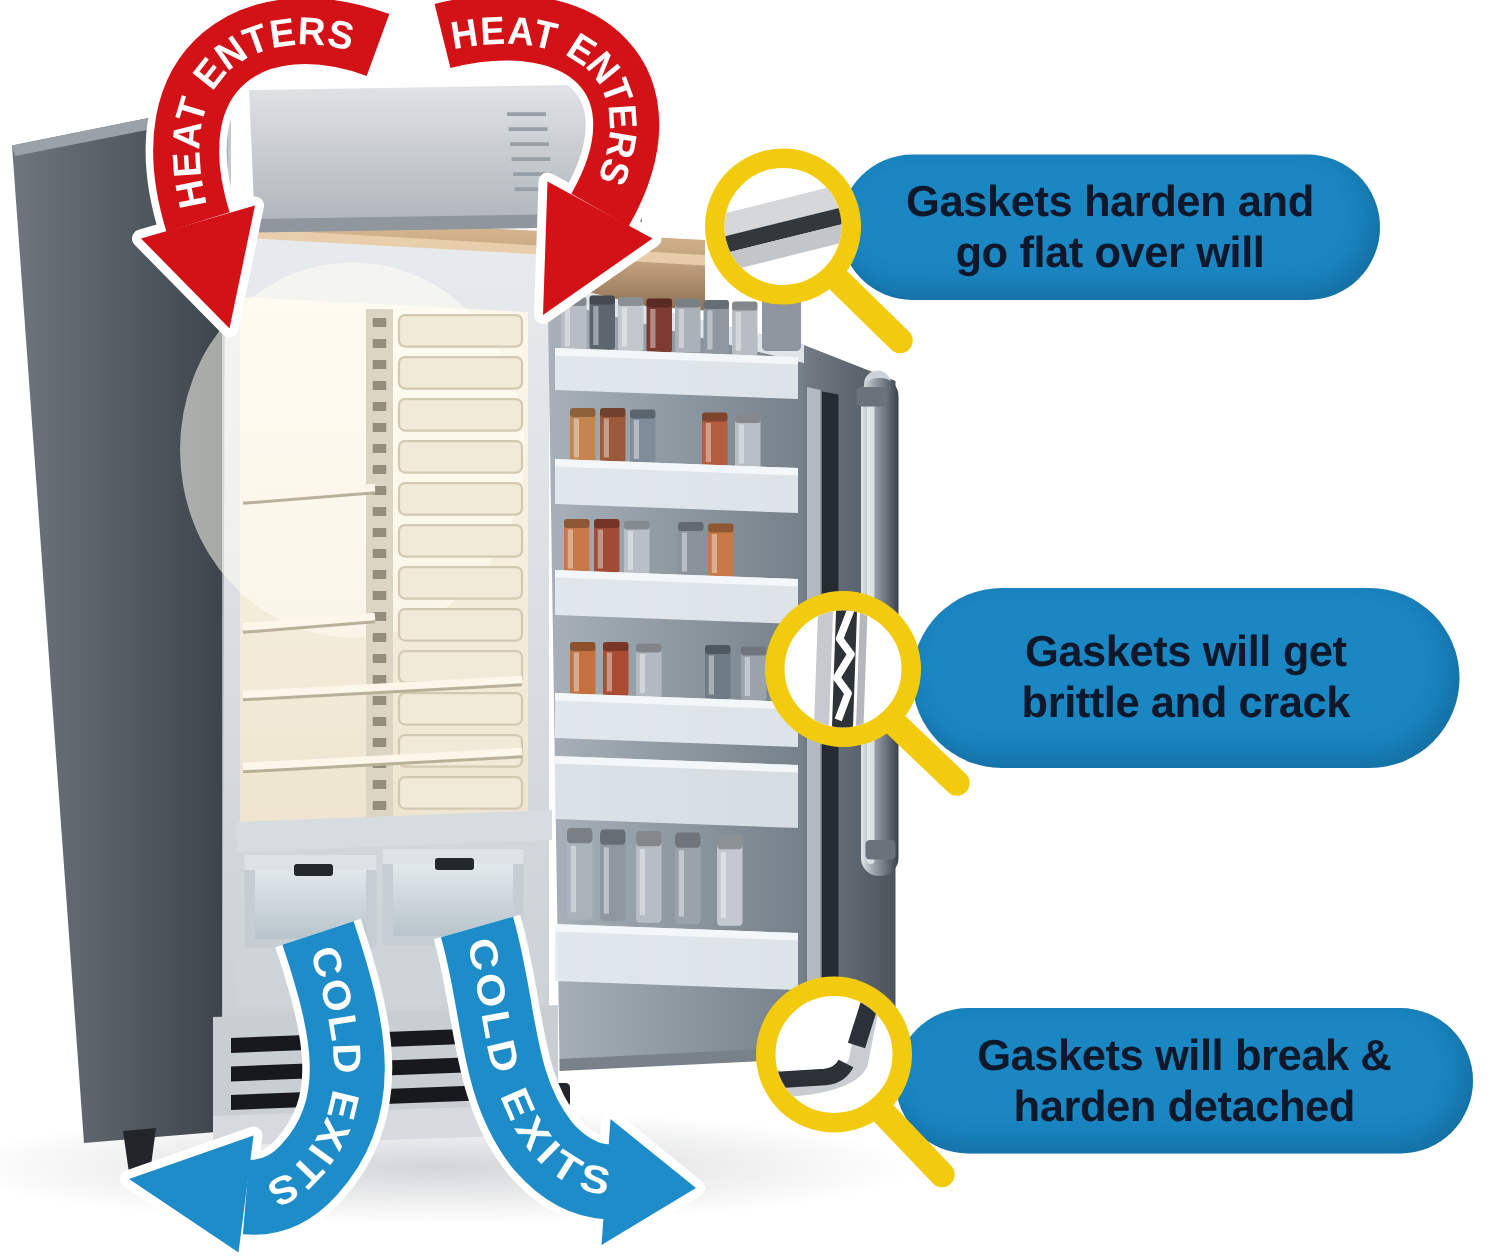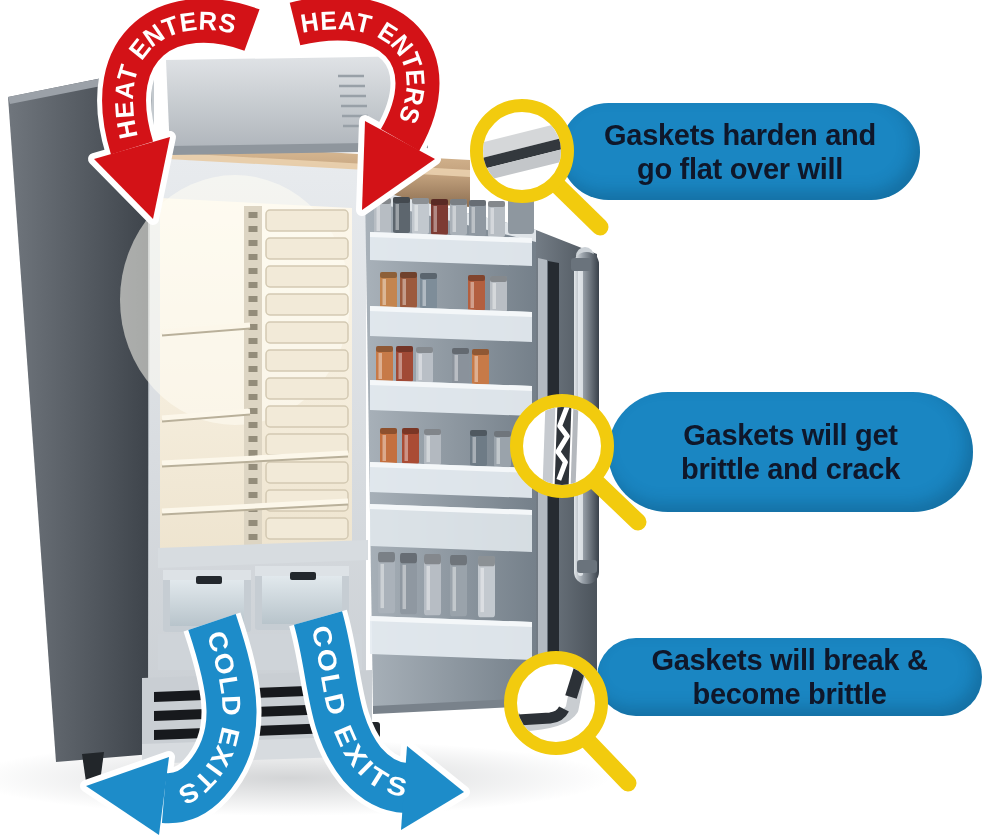--- a/index.html
+++ b/index.html
@@ -6,21 +6,21 @@
   .stage{position:relative;width:1000px;height:839px;background:#fff;overflow:hidden;
          font-family:"Liberation Sans",sans-serif;}
   .layer{position:absolute;left:0;top:0;}
   .pill{position:absolute;background:#1a86c2;border-radius:60px;color:#0f172a;
         font-weight:bold;text-align:center;display:flex;flex-direction:column;
         justify-content:center;font-size:29px;line-height:34px;letter-spacing:-.3px;
         box-shadow:inset -6px -8px 16px rgba(8,53,84,.28);z-index:20;}
   .pill span{display:block;}
   #pill-1{left:560px;top:103px;width:360px;height:97px;}
   #pill-2{left:608px;top:392px;width:365px;height:120px;}
-  #pill-3{left:597px;top:638px;width:385px;height:78px;}
+  #pill-3{left:597px;top:672px;width:385px;height:97px;}
   svg text{font-family:"Liberation Sans",sans-serif;font-weight:bold;fill:#fff;}
   #fridge-svg{z-index:1;}
   #mag-svg{z-index:40;pointer-events:none;}
 </style>
 </head>
 <body>
 
 <div class="stage">
 
 <svg id="fridge-svg" class="layer" width="1000" height="839" viewBox="0 0 1000 839">
@@ -285,21 +285,21 @@
 <div class="pill" id="pill-1">
   <span>Gaskets harden and</span>
   <span>go flat over will</span>
 </div>
 <div class="pill" id="pill-2">
   <span>Gaskets will get</span>
   <span>brittle and crack</span>
 </div>
 <div class="pill" id="pill-3">
   <span>Gaskets will break &amp;</span>
-  <span>become brittle</span>
+  <span>harden detached</span>
 </div>
 
 <svg id="mag-svg" class="layer" width="1000" height="839" viewBox="0 0 1000 839">
   <defs>
     <clipPath id="clip1">
           <circle cx="0" cy="0" r="39"></circle>
         </clipPath>
     <clipPath id="clip2">
           <circle cx="0" cy="0" r="39"></circle>
         </clipPath>

